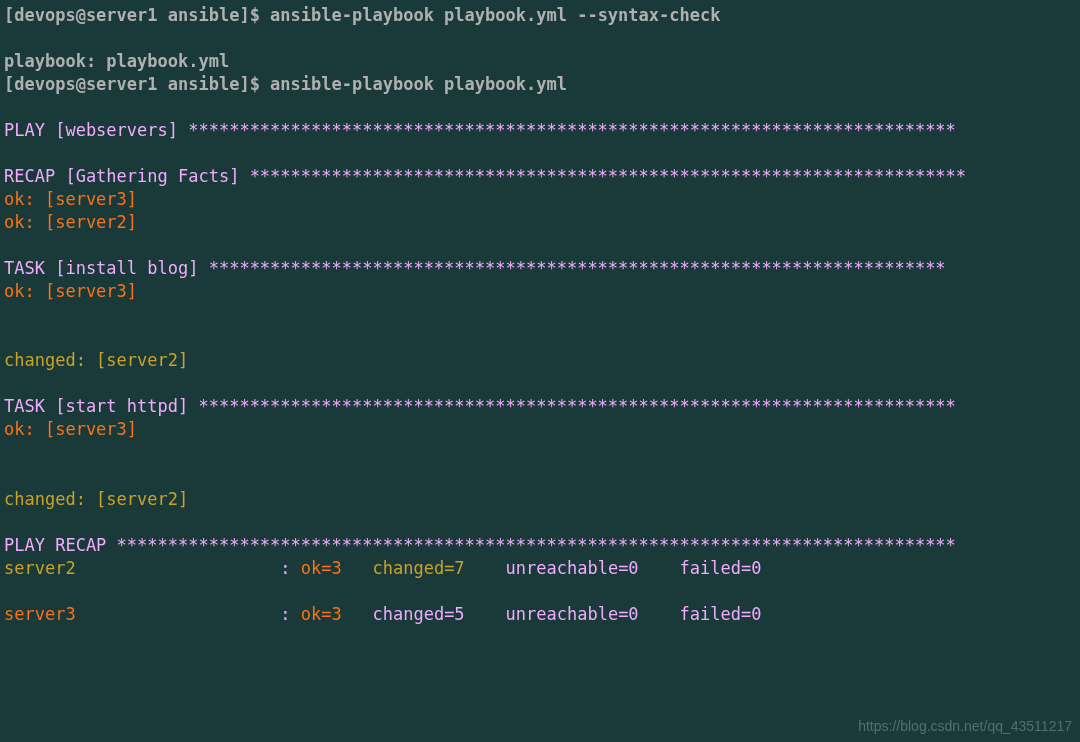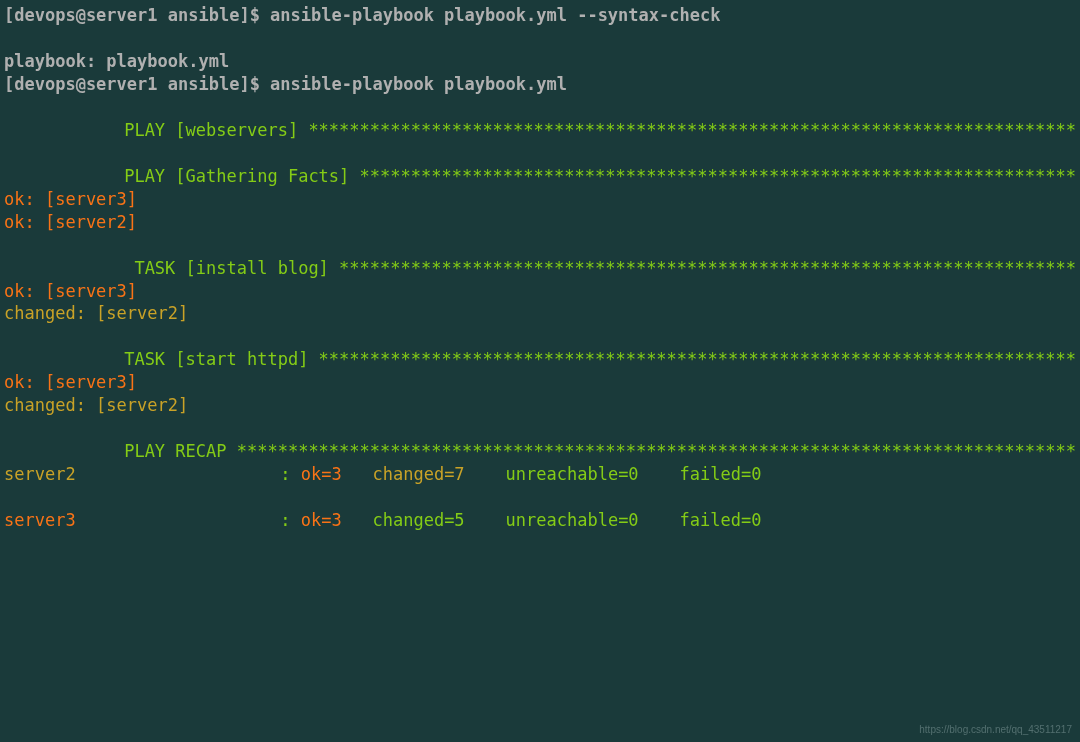--- a/index.html
+++ b/index.html
@@ -20,41 +20,41 @@
       position: relative;
     }
     .line {
       white-space: pre;
     }
     .prompt-text {
       color: #b0b0b0;
       font-weight: bold;
     }
     .gray-text {
-      color: #84cc16;
-      text-align: right;
+      color: #f0abfc;
     }
     .green-text {
       color: #f97316;
     }
     .yellow-text {
       color: #c9a227;
+      margin-top: 47px;
     }
     .gap {
       height: 23px;
     }
     .recap-line {
       white-space: pre;
     }
     .watermark {
       position: absolute;
       bottom: 6px;
       right: 8px;
       color: #6a8585;
-      font-size: 10px;
+      font-size: 14px;
       font-family: sans-serif;
       opacity: 0.7;
     }
   </style>
 </head>
 <body>
 
 <div class="line"><span class="prompt-text">[devops@server1 ansible]$ </span><span class="prompt-text">ansible-playbook playbook.yml --syntax-check</span></div>
 
 <div class="gap"></div>
@@ -62,21 +62,21 @@
 <div class="line prompt-text">playbook: playbook.yml</div>
 
 <div class="line"><span class="prompt-text">[devops@server1 ansible]$ </span><span class="prompt-text">ansible-playbook playbook.yml</span></div>
 
 <div class="gap"></div>
 
 <div class="line gray-text">PLAY [webservers] ***************************************************************************</div>
 
 <div class="gap"></div>
 
-<div class="line gray-text">PLAY [Gathering Facts] **********************************************************************</div>
+<div class="line gray-text">RECAP [Gathering Facts] **********************************************************************</div>
 <div class="line green-text">ok: [server3]</div>
 <div class="line green-text">ok: [server2]</div>
 
 <div class="gap"></div>
 
 <div class="line gray-text">TASK [install blog] ************************************************************************</div>
 <div class="line green-text">ok: [server3]</div>
 <div class="line yellow-text">changed: [server2]</div>
 
 <div class="gap"></div>

